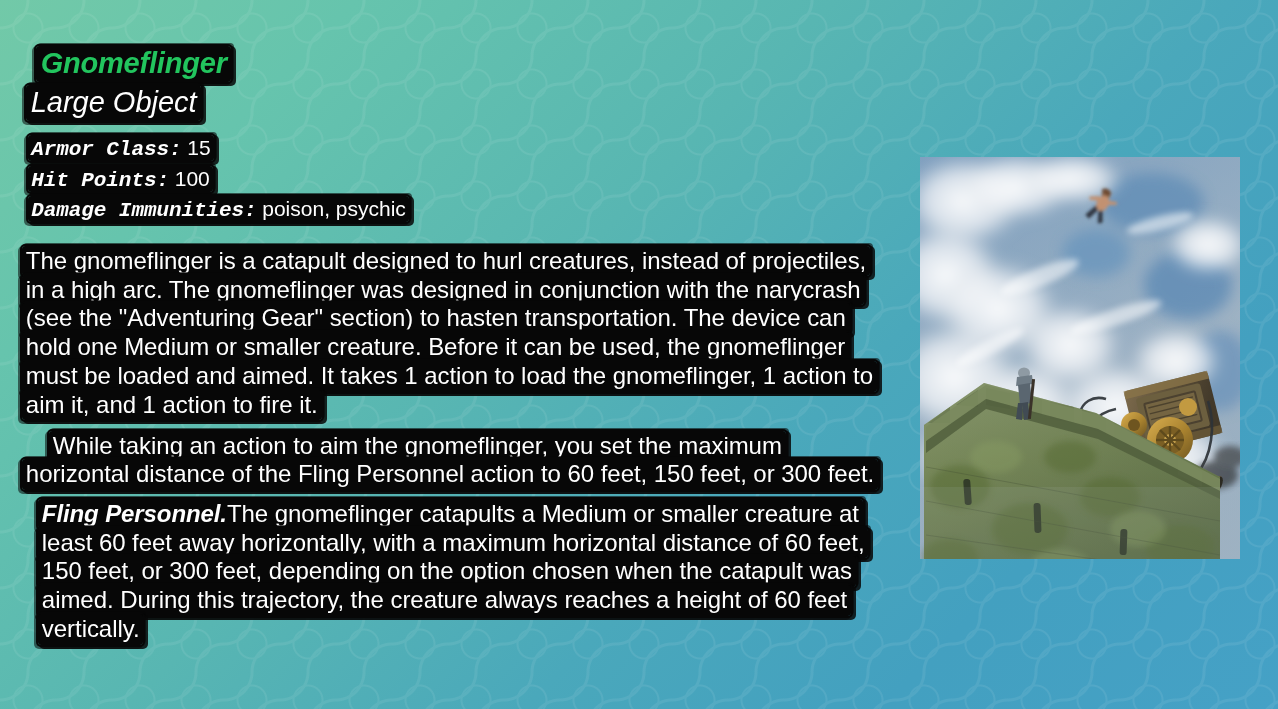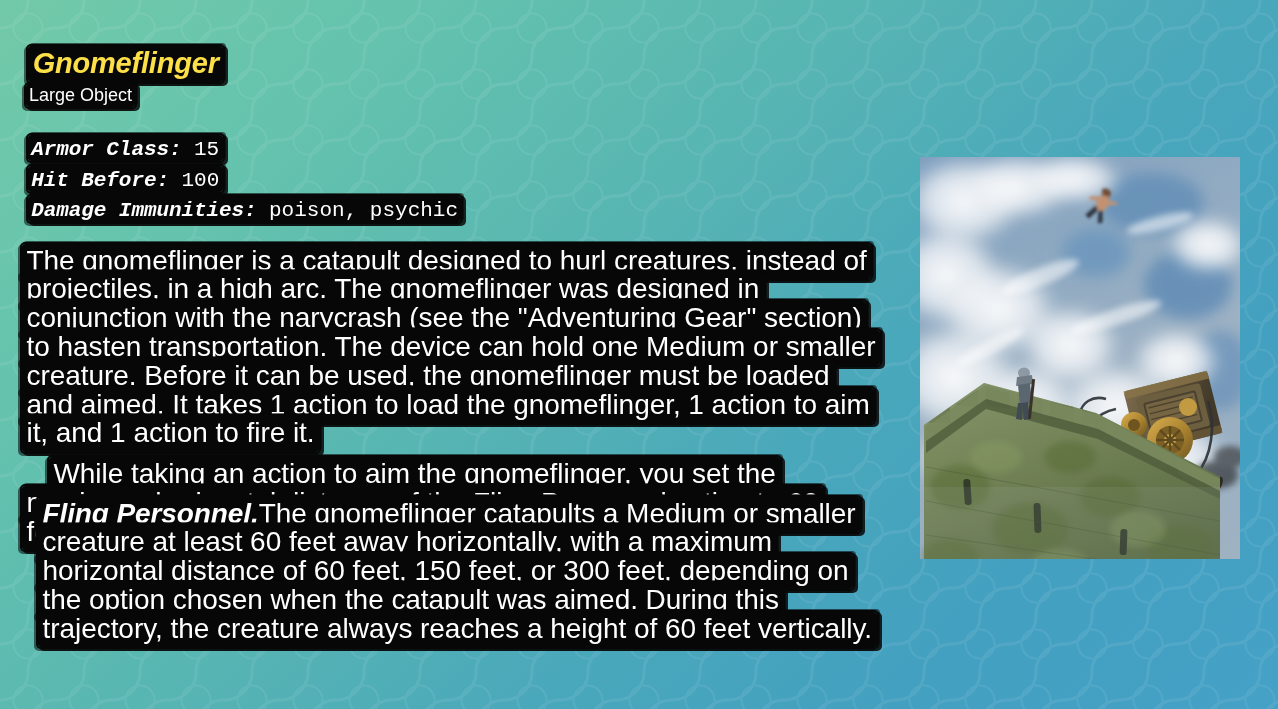--- a/index.html
+++ b/index.html
@@ -64,23 +64,24 @@
     width: 420px;
   }
   #creature-name {
     font-size: 29px;
     font-weight: bold;
     font-style: italic;
     letter-spacing: -0.2px;
     line-height: 1.24;
     margin-left: 6px;
   }
-  #creature-name .hl { color: #fde047; }
+  #creature-name .hl { color: #22c55e; margin-left: 8px; }
   #creature-subtitle {
-    font-size: 18px;
+    font-size: 29px;
+    font-style: italic;
     line-height: 1.34;
     margin-top: 1px;
     margin-left: 4px;
   }
 
   
   #stats-block {
     position: absolute;
     left: 22px;
     top: 134px;
@@ -91,37 +92,37 @@
     line-height: 1.36;
     margin-left: 6px;
     white-space: nowrap;
   }
   .stat-label {
     font-weight: bold;
     font-style: italic;
     letter-spacing: -0.1px;
     font-family: Liberation Mono, monospace;
   }
-  .stat-value { font-weight: normal; font-style: normal; font-family: Liberation Mono, monospace; }
+  .stat-value { font-weight: normal; font-style: normal; }
 
   
   #description-block {
     position: absolute;
     left: 22px;
     top: 247px;
     width: 856px;
   }
   #action-block {
     position: absolute;
     left: 38px;
     top: 500px;
     width: 856px;
   }
   .para {
-    font-size: 28px;
+    font-size: 24px;
     line-height: 28.8px;
     letter-spacing: -0.05px;
     margin-bottom: 0;
   }
   .para + .para { margin-top: 12px; }
   .para.indented { text-indent: 27px; }
   .action-name {
     font-weight: bold;
     font-style: italic;
     letter-spacing: -0.1px;
@@ -148,21 +149,21 @@
 
   <div id="title-block">
     <div id="creature-name"><span class="hl">Gnomeflinger</span></div>
     <div id="creature-subtitle"><span class="hl">Large Object</span></div>
   </div>
 
   <div id="stats-block">
 
     <div class="stat-line"><span class="hl"><span class="stat-label">Armor Class:</span><span class="stat-value"> </span><span class="stat-value">15</span></span></div>
 
-    <div class="stat-line"><span class="hl"><span class="stat-label">Hit Before:</span><span class="stat-value"> </span><span class="stat-value">100</span></span></div>
+    <div class="stat-line"><span class="hl"><span class="stat-label">Hit Points:</span><span class="stat-value"> </span><span class="stat-value">100</span></span></div>
 
     <div class="stat-line"><span class="hl"><span class="stat-label">Damage Immunities:</span><span class="stat-value"> </span><span class="stat-value">poison, psychic</span></span></div>
 
   </div>
 
   <div id="description-block">
     <p class="para"><span class="hl">The gnomeflinger is a catapult designed to hurl creatures, instead of projectiles, in a high arc. The gnomeflinger was designed in conjunction with the narycrash (see the "Adventuring Gear" section) to hasten transportation. The device can hold one Medium or smaller creature. Before it can be used, the gnomeflinger must be loaded and aimed. It takes 1 action to load the gnomeflinger, 1 action to aim it, and 1 action to fire it.</span></p>
     <p class="para indented"><span class="hl">While taking an action to aim the gnomeflinger, you set the maximum horizontal distance of the Fling Personnel action to 60 feet, 150 feet, or 300 feet.</span></p>
   </div>
 

